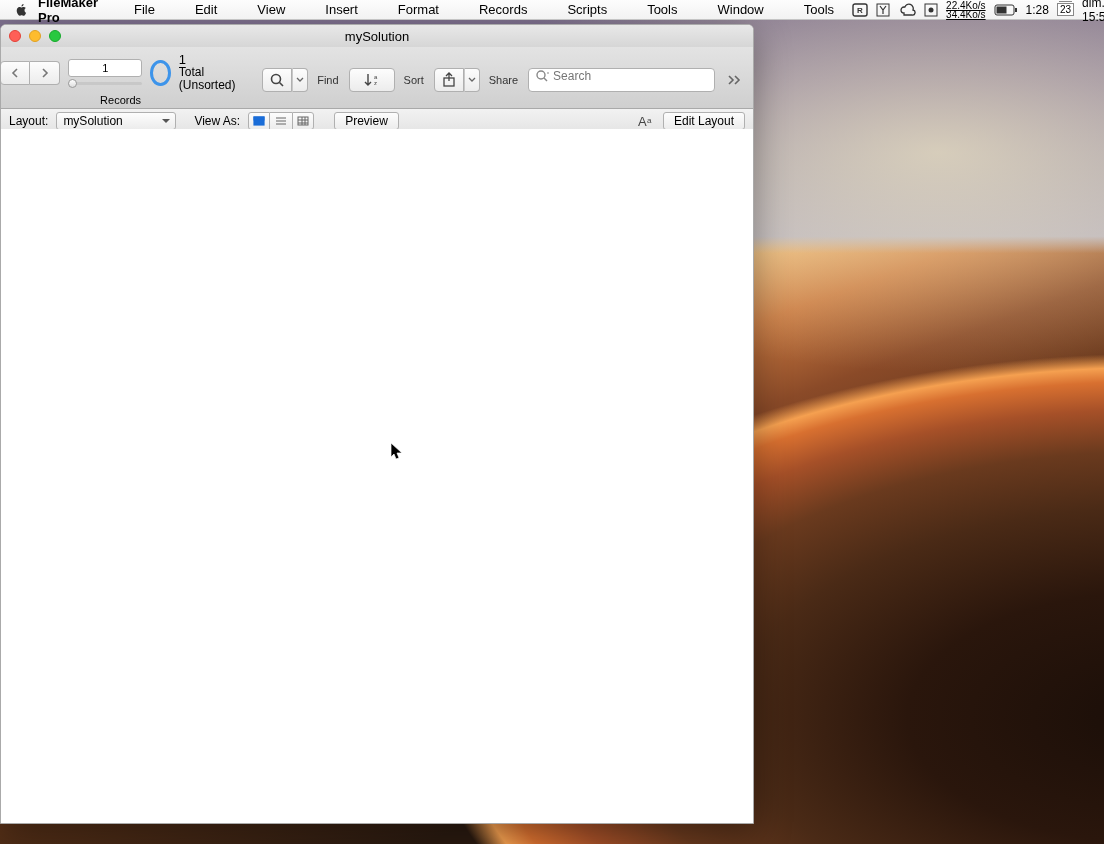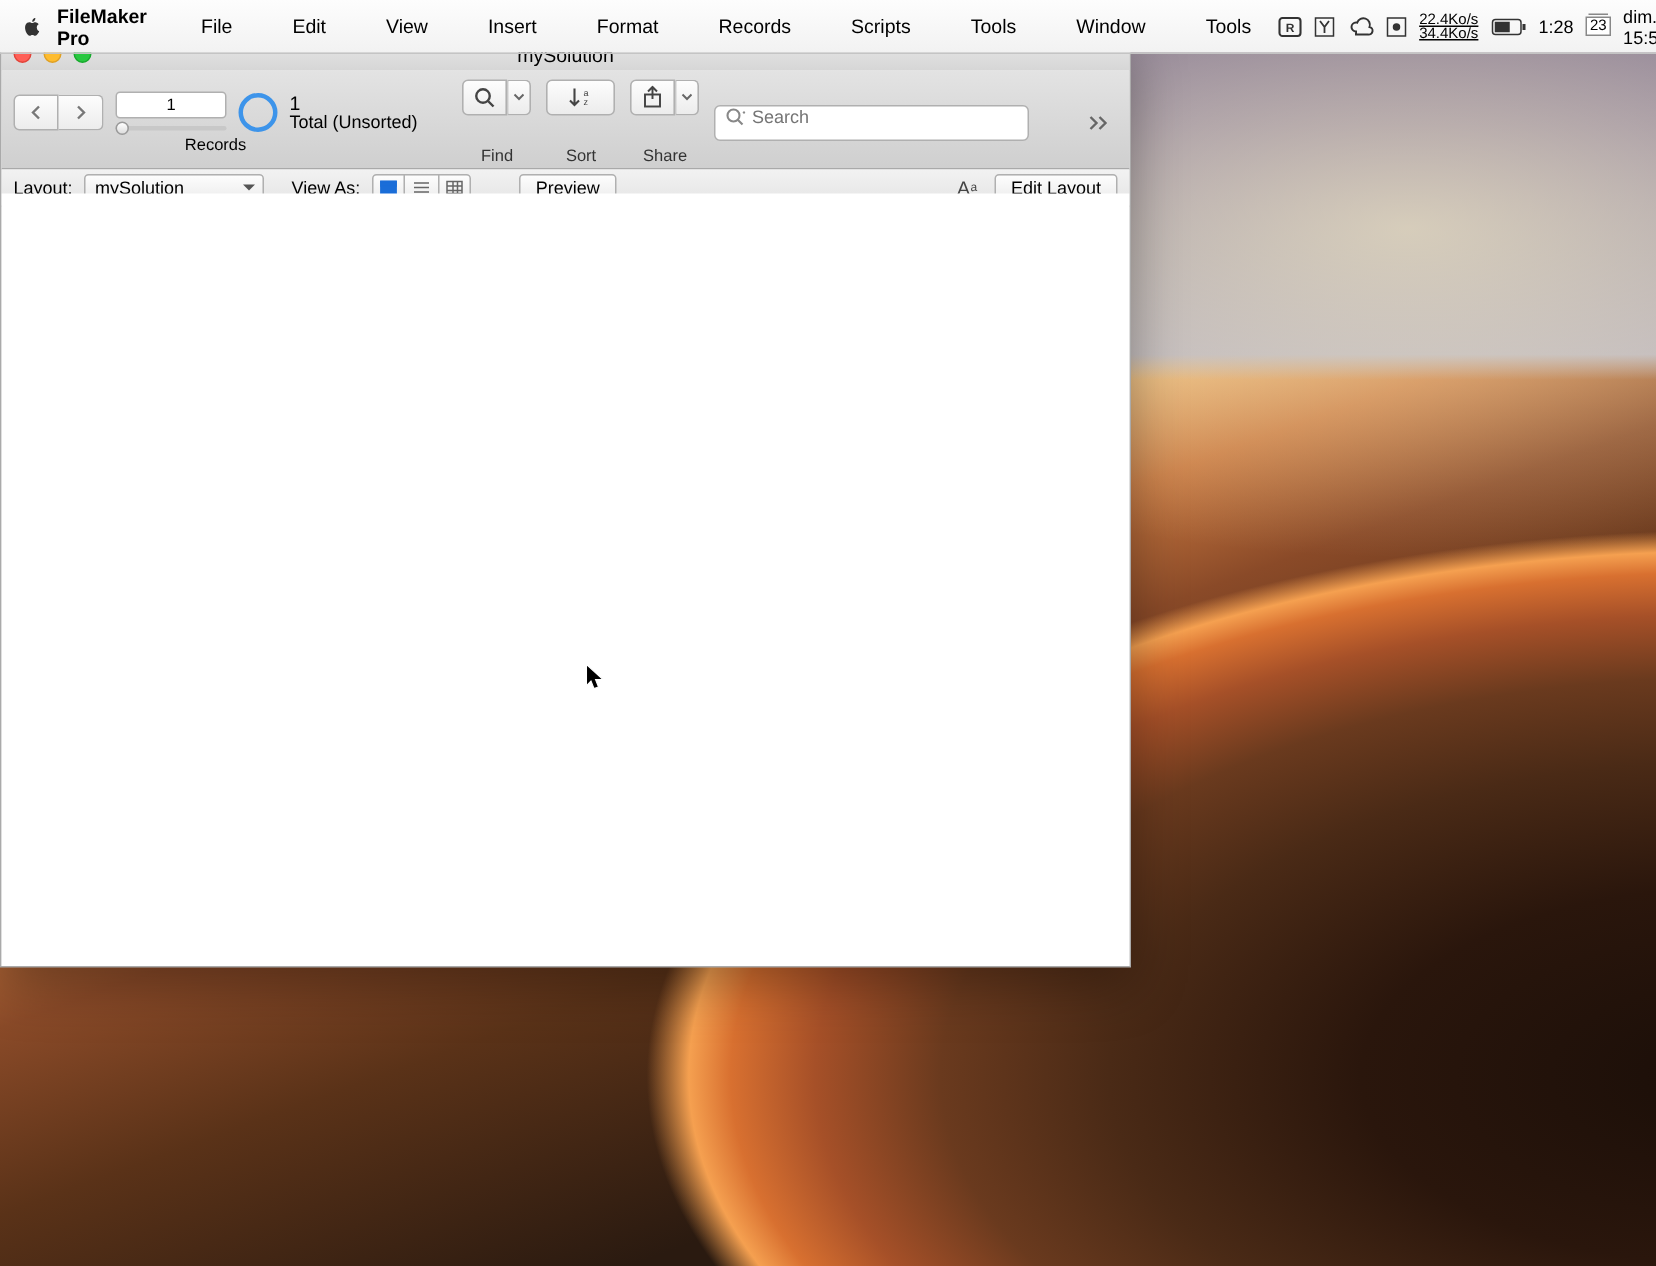--- a/index.html
+++ b/index.html
@@ -9,33 +9,33 @@
 .desktop {
   position:absolute; inset:0;
   background:
     radial-gradient(ellipse 900px 400px at 85% 18%, rgba(255,245,200,0.6), transparent 55%),
     linear-gradient(180deg, #7a6c8a 0%, #8a7d9a 10%, #9d95aa 20%, #b0aabb 28%, transparent 30%),
     radial-gradient(ellipse 1400px 700px at 105% 85%, #1a0e08 0%, #2a160c 18%, #4a2a16 30%, #6a3a1e 38%, #a65028 44%, #d87030 48%, #f5a050 50%, transparent 52%),
     linear-gradient(160deg, #c8bfd0 0%, #b8afc5 25%, #d0b8a0 35%, #e6b070 42%, #c87840 48%, #8a4a28 55%, #5a3218 65%, #2a1a10 80%);
 }
 
 
-.menubar { position:absolute; top:0; left:0; right:0; height:36px; background:linear-gradient(#fdfdfd,#f2f2f2); border-bottom:1px solid #c4c4c4; display:flex; align-items:center; font-size:13px; padding:0 10px 0 14px; z-index:100; }
+.menubar { position:absolute; top:0; left:0; right:0; height:20px; background:linear-gradient(#fdfdfd,#f2f2f2); border-bottom:1px solid #c4c4c4; display:flex; align-items:center; font-size:13px; padding:0 10px 0 14px; z-index:100; }
 .menubar .apple { width:14px; height:14px; margin-right:10px; }
 .menubar .appname { font-weight:600; margin-right:14px; }
 .menubar .menu { margin-right:18px; cursor:default;margin-left:22px; }
 .menubar .spacer { flex:1; }
 .menubar .status { display:flex; align-items:center; gap:8px; font-size:12px; }
 .menubar .status .icon { display:inline-flex; align-items:center; }
 .menubar .netrate { font-size:10px; line-height:9px; text-align:right;text-decoration:underline; }
 .menubar .day { background:#fff; border:1px solid #888; padding:0 2px; font-size:10px; position:relative; }
 .menubar .day::before { content:""; position:absolute; top:-3px; left:1px; right:1px; height:2px; border-top:1px solid #888; }
 
 
-.window { position:absolute; top:24px; left:0; width:754px; height:621px; background:#fff; border:1px solid #aaa; border-radius:6px 6px 0 0; box-shadow:0 10px 36px rgba(0,0,0,0.35); overflow:hidden; z-index:50; }
+.window { position:absolute; top:24px; left:0; width:754px; height:800px; background:#fff; border:1px solid #aaa; border-radius:6px 6px 0 0; box-shadow:0 10px 36px rgba(0,0,0,0.35); overflow:hidden; z-index:50; }
 .titlebar { height:22px; background:linear-gradient(#e8e8e8,#d6d6d6); display:flex; align-items:center; position:relative; font-size:13px; }
 .traffic { position:absolute; left:8px; display:flex; gap:8px; }
 .traffic span { width:12px; height:12px; border-radius:50%; }
 .tl-close { background:#ff5f57; border:1px solid #e24238; }
 .tl-min   { background:#febc2e; border:1px solid #dfa023; }
 .tl-zoom  { background:#28c840; border:1px solid #17a92c; }
 .titlebar .title { margin:0 auto; }
 
 .toolbar { background:linear-gradient(#e3e3e3,#cfcfcf); border-bottom:1px solid #a9a9a9; padding:6px 8px 2px; }
 .toolbar-row { display:flex; align-items:center; gap:10px; }
@@ -48,21 +48,21 @@
 .rec-top { display:flex; align-items:center; gap:8px; }
 .rec-num-box { position:relative; width:74px; }
 .rec-num { width:74px; height:18px; background:#fff; border:1px solid #b0b0b0; border-radius:3px; font-size:11px; text-align:center; line-height:16px; }
 .slider { width:74px; height:8px; position:relative; margin-top:2px; }
 .slider-track { position:absolute; top:3px; left:0; right:0; height:3px; background:#c8c8c8; border-radius:2px; }
 .slider-thumb { position:absolute; left:0; top:0; width:9px; height:9px; border-radius:50%; background:linear-gradient(#fff,#ddd); border:1px solid #9a9a9a; }
 .pie { width:26px; height:26px; border:3px solid #3d94ea; border-radius:50%; }
 .rec-info { font-size:12px; line-height:13px; }
 .rec-info .big { font-size:13px; }
 
-.toolgrp { display:flex; flex-direction:column; align-items:center; gap:21px; }
+.toolgrp { display:flex; flex-direction:row; align-items:center; gap:9px; }
 .toolgrp .lbl { font-size:11px; color:#333; }
 .btn { height:24px; background:linear-gradient(#fdfdfd,#ececec); border:1px solid #b0b0b0; border-radius:4px; display:flex; align-items:center; justify-content:center; font-size:12px; }
 .btn-split { display:flex; }
 .btn-split .main { width:30px; border-radius:4px 0 0 4px; }
 .btn-split .drop { width:16px; border-radius:0 4px 4px 0; border-left-color:#c8c8c8; }
 .btn-single { width:46px; }
 .search { flex:1; height:24px; max-width:210px; background:#fff; border:1px solid #b0b0b0; border-radius:4px; display:flex; align-items:flex-start; padding:0 6px; gap:4px; }
 .search input { border:none; outline:none; flex:1; font-size:12px; background:transparent; }
 .expand { margin-left:auto; width:24px; display:flex; justify-content:center; }
 
@@ -283,21 +283,21 @@
       <div class="viewbtn">
           <svg width="12" height="10">
             <rect x="1" y="1" width="10" height="8" fill="none" stroke="#666"></rect>
             <line x1="1" y1="4" x2="11" y2="4" stroke="#666"></line>
             <line x1="1" y1="7" x2="11" y2="7" stroke="#666"></line>
             <line x1="5" y1="1" x2="5" y2="9" stroke="#666"></line>
             <line x1="8" y1="1" x2="8" y2="9" stroke="#666"></line>
           </svg>
         </div>
     </div>
-    <div class="pillbtn" style="margin-left:24px">
+    <div class="pillbtn" style="margin-left:12px">
         <span>Preview</span>
       </div>
     <div class="fbspacer"></div>
     <span>
         <svg width="18" height="16">
           <text x="1" y="13" font-size="13" fill="#444">A</text>
           <text x="10" y="10" font-size="8" fill="#444">a</text>
         </svg>
       </span>
     <div class="pillbtn">

